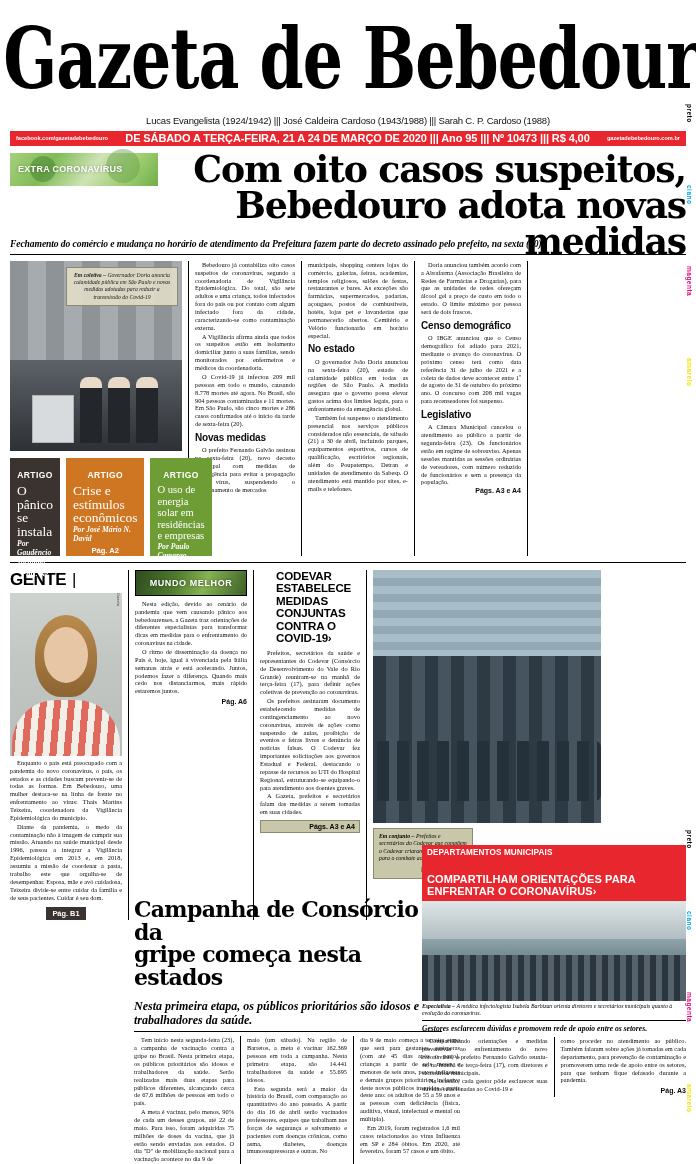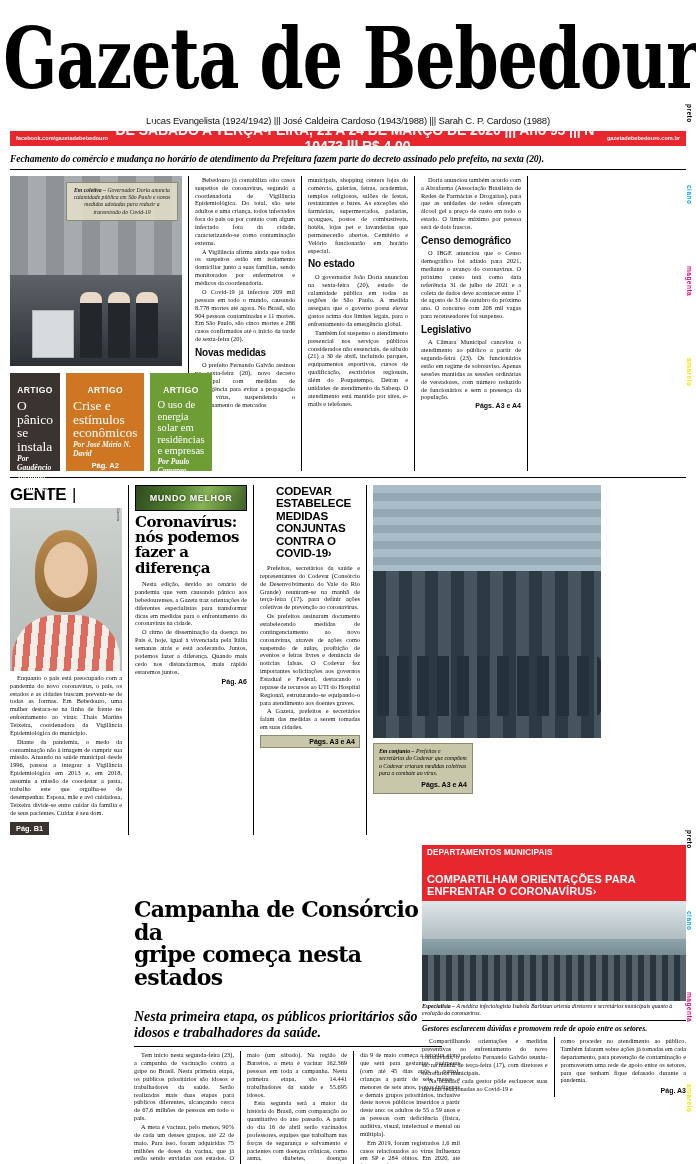--- a/index.html
+++ b/index.html
@@ -40,21 +40,21 @@
     color: #fff;
     height: 15px;
     display: flex;
     align-items: center;
     justify-content: space-between;
     padding: 0 6px;
     font-family: "Liberation Sans", sans-serif;
     font-size: 6px;
     font-weight: bold;
   }
-  .redbar .center { font-size: 14px; letter-spacing: -0.1px; text-align: center; }
+  .redbar .center { font-size: 11px; letter-spacing: -0.1px; text-align: center; }
   .redbar .side { font-size: 5.6px; opacity: .97; }
 
   
   .headline-zone { position: relative; margin-top: 5px; height: 80px; }
   .extra-badge {
     position: absolute; left: 0; top: 2px;
     width: 148px; height: 33px;
     background: linear-gradient(125deg,#a8cf7e 0%,#7fbb55 28%,#cfe3b5 55%,#9ccb6e 80%,#6fae48 100%);
     display: flex; align-items: center;
   }
@@ -291,21 +291,21 @@
   .cap-italic {
     font-family:"Liberation Serif",serif; font-style: italic;
     font-size: 5.8px; line-height: 1.3; margin-top: 2px; padding-bottom:2px;
   }
   .big-head {
     font-family: "DejaVu Serif", serif; font-weight: bold;
     font-size: 22px; line-height: 1.03; letter-spacing: -.7px;
   }
   .big-sub {
     font-family:"Liberation Serif",serif; font-style: italic; font-weight:bold;
-    font-size: 14px; line-height: 1.2; margin-top: 20px;
+    font-size: 12px; line-height: 1.2; margin-top: 10px;
   }
   .lead-italic {
     font-family:"Liberation Serif",serif; font-style: italic; font-weight:bold;
     font-size: 7.6px; line-height: 1.22; margin-top:3px;
   }
 
   
   .regmarks { position: absolute; right: 1px; top: 104px; width: 9px; }
   .regmarks div, .regmarks2 div {
     writing-mode: vertical-rl; font-family: "Liberation Sans", sans-serif;
@@ -326,20 +326,29 @@
     <div class="masthead-title">Gazeta de Bebedouro</div>
     <div class="founders">Lucas Evangelista (1924/1942) ||| José Caldeira Cardoso (1943/1988) ||| Sarah C. P. Cardoso (1988)</div>
   </div>
 
   <div class="redbar">
     <div class="side">facebook.com/gazetadebebedouro</div>
     <div class="center">DE SÁBADO A TERÇA-FEIRA, 21 A 24 DE MARÇO DE 2020 ||| Ano 95 ||| Nº 10473 ||| R$ 4,00</div>
     <div class="side">gazetadebebedouro.com.br</div>
   </div>
 
+  <div class="headline-zone">
+    <div class="extra-badge">
+      <span>EXTRA CORONAVÍRUS</span>
+    </div>
+    <div class="headline">
+      <div>Com oito casos suspeitos,</div>
+      <div>Bebedouro adota novas medidas</div>
+    </div>
+  </div>
   <div class="subhead">Fechamento do comércio e mudança no horário de atendimento da Prefeitura fazem parte do decreto assinado pelo prefeito, na sexta (20).</div>
 
   <div class="hrule" style="margin-top:5px"></div>
 
   <div class="main-grid">
 
     <div>
       <div class="photo-main">
         <div class="backdrop"></div>
         <div class="stage"></div>
@@ -424,32 +433,31 @@
       <div class="gente-photo">
         <div class="hair"></div>
         <div class="face"></div>
         <div class="body"></div>
         <span class="gente-credit">Gazeta</span>
       </div>
       <div class="col" style="margin-top:3px">
         <p>Enquanto o país está preocupado com a pandemia do novo coronavírus, o país, os estados e as cidades buscam prevenir-se de todas as formas. Em Bebedouro, uma mulher destaca-se na linha de frente no enfrentamento ao vírus: Thais Martins Teixeira, coordenadora da Vigilância Epidemiológica do município.</p>
         <p>Diante da pandemia, o medo da contaminação não à imagem de cumprir sua missão. Atuando na saúde municipal desde 1996, passou a integrar a Vigilância Epidemiológica em 2013 e, em 2018, assumiu a missão de coordenar a pasta, trabalho este que orgulha-se de desempenhar. Esposa, mãe e avó cuidadosa, Teixeira divide-se entre cuidar da família e de seus pacientes. Cuidar é seu dom.</p>
       </div>
-      <div style="text-align:left">
+      <div style="text-align:center">
         <span class="pagbox">Pág. B1</span>
       </div>
     </div>
 
     <div class="vrule"></div>
 
     <div>
       <div class="mundo-banner">
         <span>MUNDO MELHOR</span>
       </div>
-      <div class="mm-title">Coronavírus: nós podemos fazer a diferença</div>
       <div class="col" style="margin-top:4px">
         <p>Nesta edição, devido ao cenário de pandemia que vem causando pânico aos bebedourenses, a Gazeta traz orientações de diferentes especialistas para transformar dicas em medidas para o enfrentamento do coronavírus na cidade.</p>
         <p>O ritmo de disseminação da doença no País é, hoje, igual à vivenciada pela Itália semanas atrás e está acelerando. Juntos, podemos fazer a diferença. Quando mais cedo nos distanciarmos, mais rápido estaremos juntos.</p>
         <p class="noind" style="text-align:right;font-weight:bold;font-size:7px;font-family:'Liberation Sans',sans-serif;margin-top:3px">Pág. A6</p>
       </div>
     </div>
 
     <div class="vrule"></div>
 
     <div>

